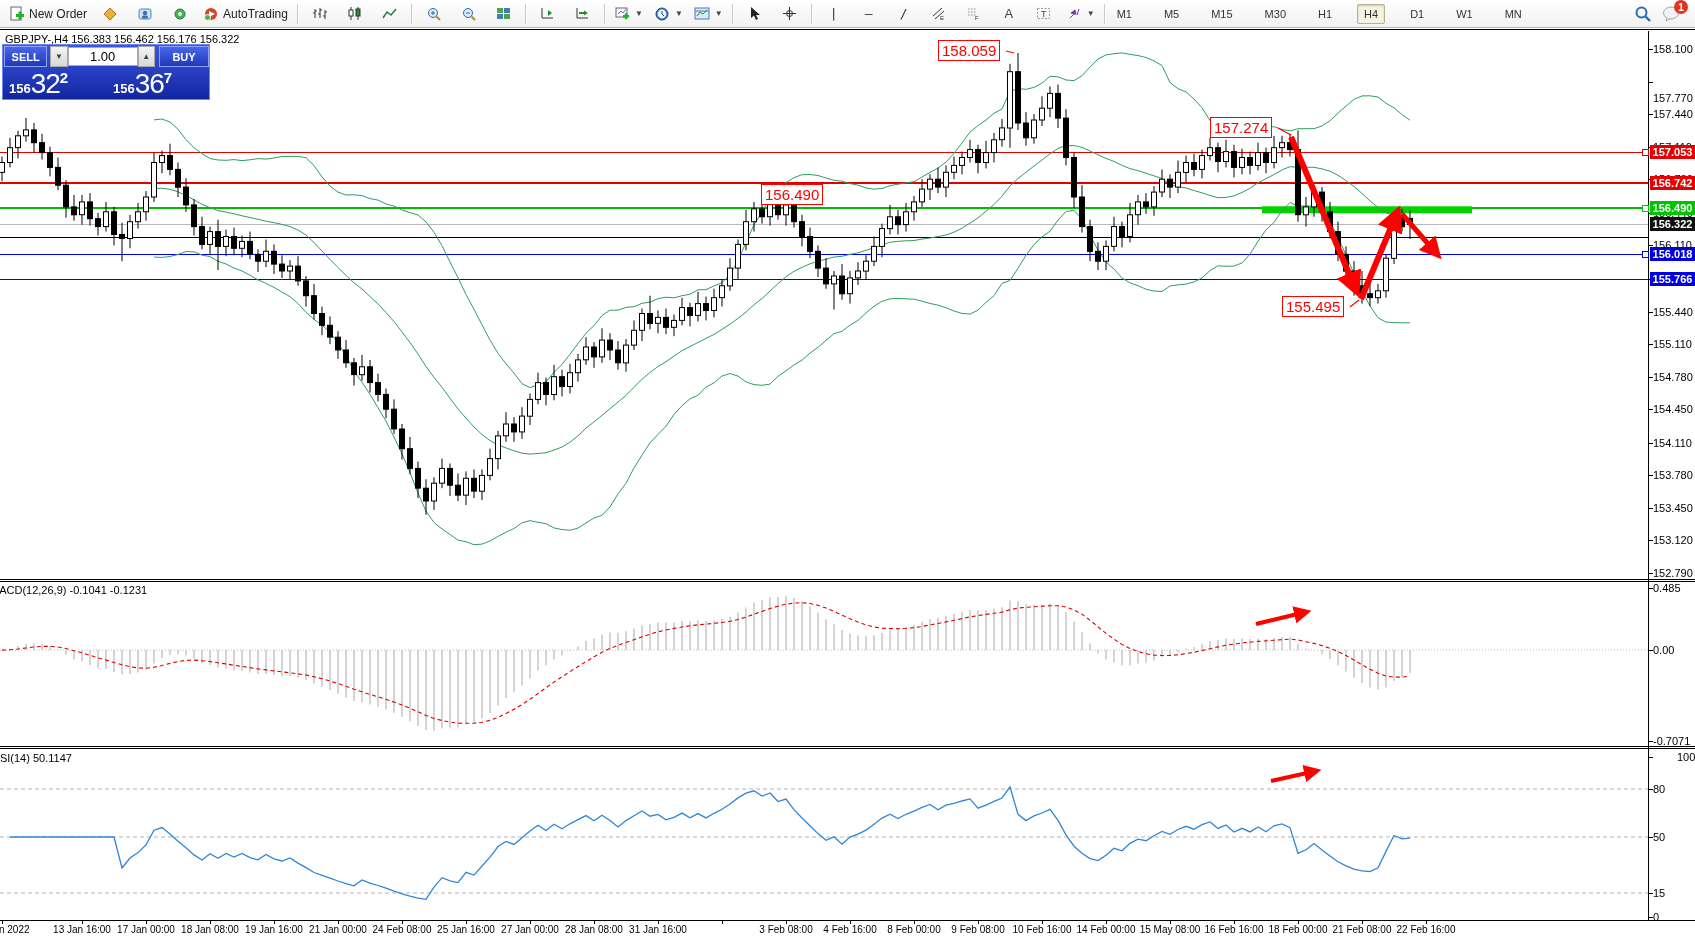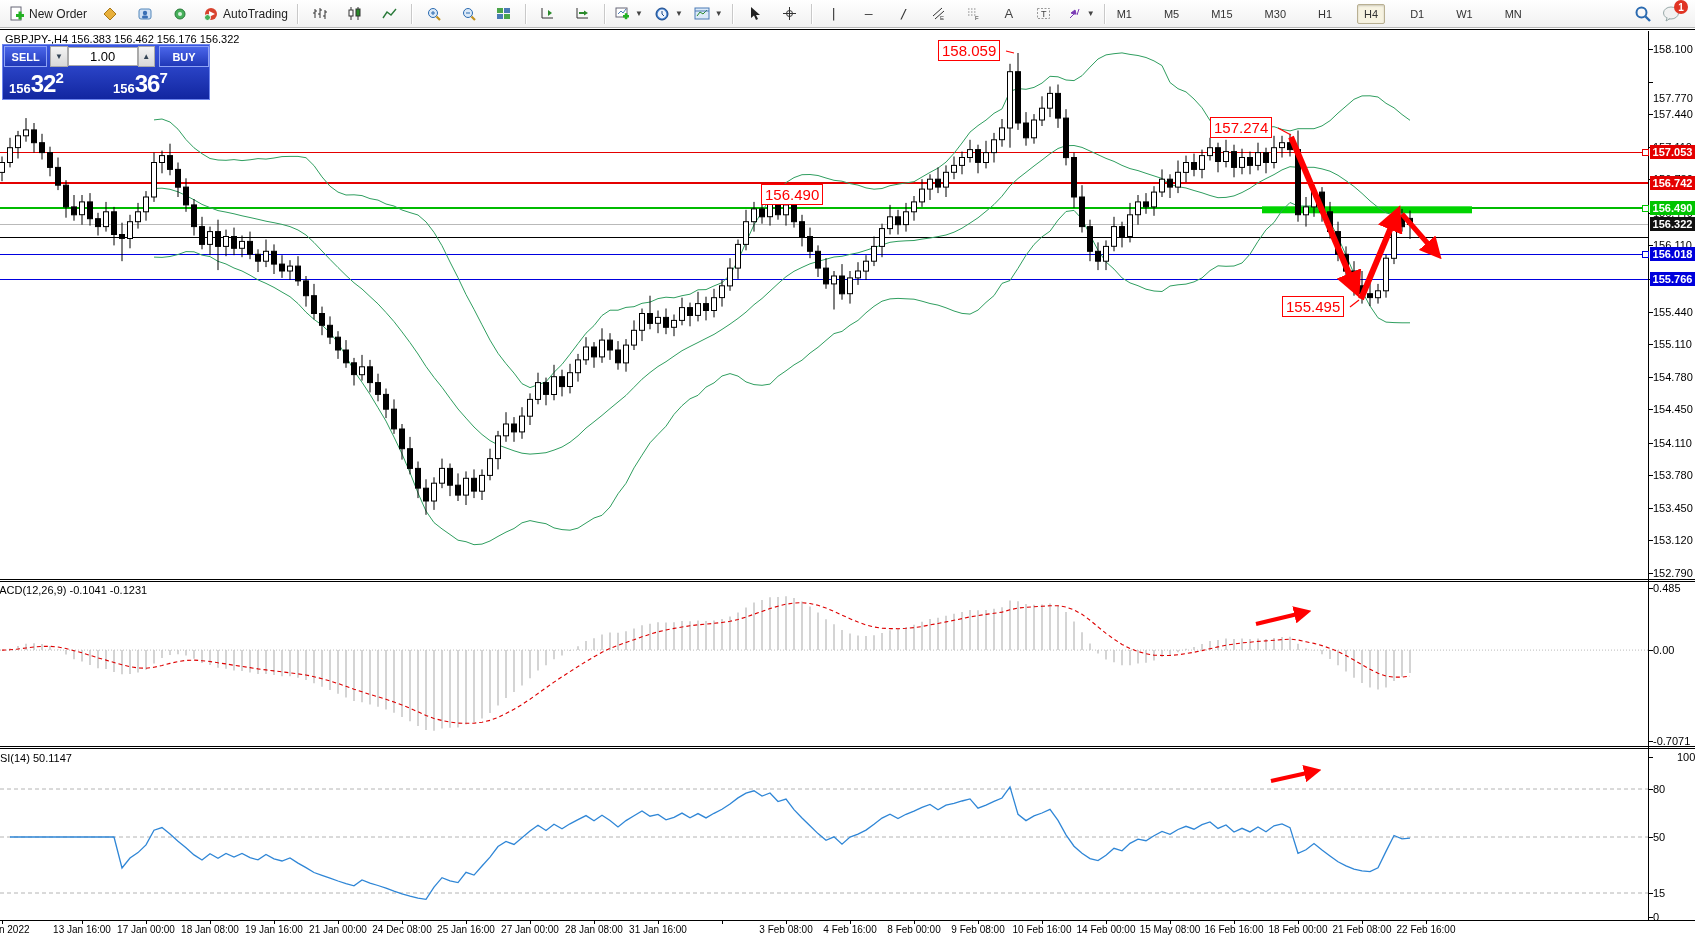--- a/index.html
+++ b/index.html
@@ -41,21 +41,21 @@
   .tp-btn{height:19px;background:linear-gradient(#4a66ea,#2038b8);border:1px solid #8fa3f5;
     color:#fff;font-size:11px;font-weight:bold;display:flex;align-items:center;justify-content:center;}
   .tp-sell{width:43px;margin-left:1px;}
   .tp-buy{width:50px;margin-left:4px;}
   .tp-spin{width:16px;height:19px;background:linear-gradient(#f4f4f4,#d8d8d8);border:1px solid #aaa;
     color:#345;font-size:8px;display:flex;align-items:center;justify-content:center;}
   .tp-vol{width:68px;height:17px;background:#fff;border:1px solid #aaa;color:#000;font-size:13px;
     text-align:center;font-family:"Liberation Sans",sans-serif;padding:0;}
   .tp-price{position:absolute;top:22px;height:33px;display:flex;align-items:flex-end;color:#fff;}
   .tp-price .sm{font-size:13px;font-weight:bold;margin-bottom:4px;}
-  .tp-price .big{font-size:24px;font-weight:bold;line-height:33px;letter-spacing:-1px;}
+  .tp-price .big{font-size:28px;font-weight:normal;line-height:33px;letter-spacing:-1px;}
   .tp-price .sup{font-size:15px;font-weight:bold;margin-bottom:14px;}
   .ann-label{position:absolute;border:1px solid #f00;background:#fff;color:#f00;
     font-size:15px;padding:0px 3px;line-height:19px;white-space:nowrap;}
   svg{display:block;}
 </style>
 </head>
 <body>
 
 <div class="toolbar">
   <div class="tb-btn">
@@ -916,21 +916,21 @@
     <div class="ttick" style="left: 82px;">13 Jan 16:00</div>
     <div class="ttick-dash" style="left: 146px;"></div>
     <div class="ttick" style="left: 146px;">17 Jan 00:00</div>
     <div class="ttick-dash" style="left: 210px;"></div>
     <div class="ttick" style="left: 210px;">18 Jan 08:00</div>
     <div class="ttick-dash" style="left: 274px;"></div>
     <div class="ttick" style="left: 274px;">19 Jan 16:00</div>
     <div class="ttick-dash" style="left: 338px;"></div>
     <div class="ttick" style="left: 338px;">21 Jan 00:00</div>
     <div class="ttick-dash" style="left: 402px;"></div>
-    <div class="ttick" style="left: 402px;">24 Dec 08:00</div>
+    <div class="ttick" style="left: 402px;">24 Feb 08:00</div>
     <div class="ttick-dash" style="left: 466px;"></div>
     <div class="ttick" style="left: 466px;">25 Jan 16:00</div>
     <div class="ttick-dash" style="left: 530px;"></div>
     <div class="ttick" style="left: 530px;">27 Jan 00:00</div>
     <div class="ttick-dash" style="left: 594px;"></div>
     <div class="ttick" style="left: 594px;">28 Jan 08:00</div>
     <div class="ttick-dash" style="left: 658px;"></div>
     <div class="ttick" style="left: 658px;">31 Jan 16:00</div>
     <div class="ttick-dash" style="left: 722px;"></div>
     <div class="ttick" style="left: 722px; margin-top: 28px;">2 Feb 00:00</div>

